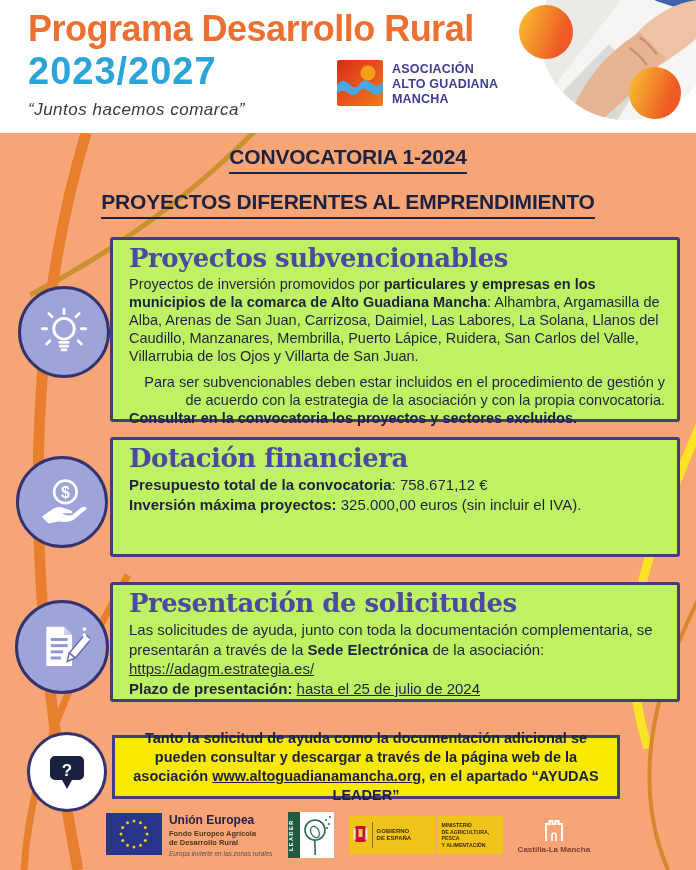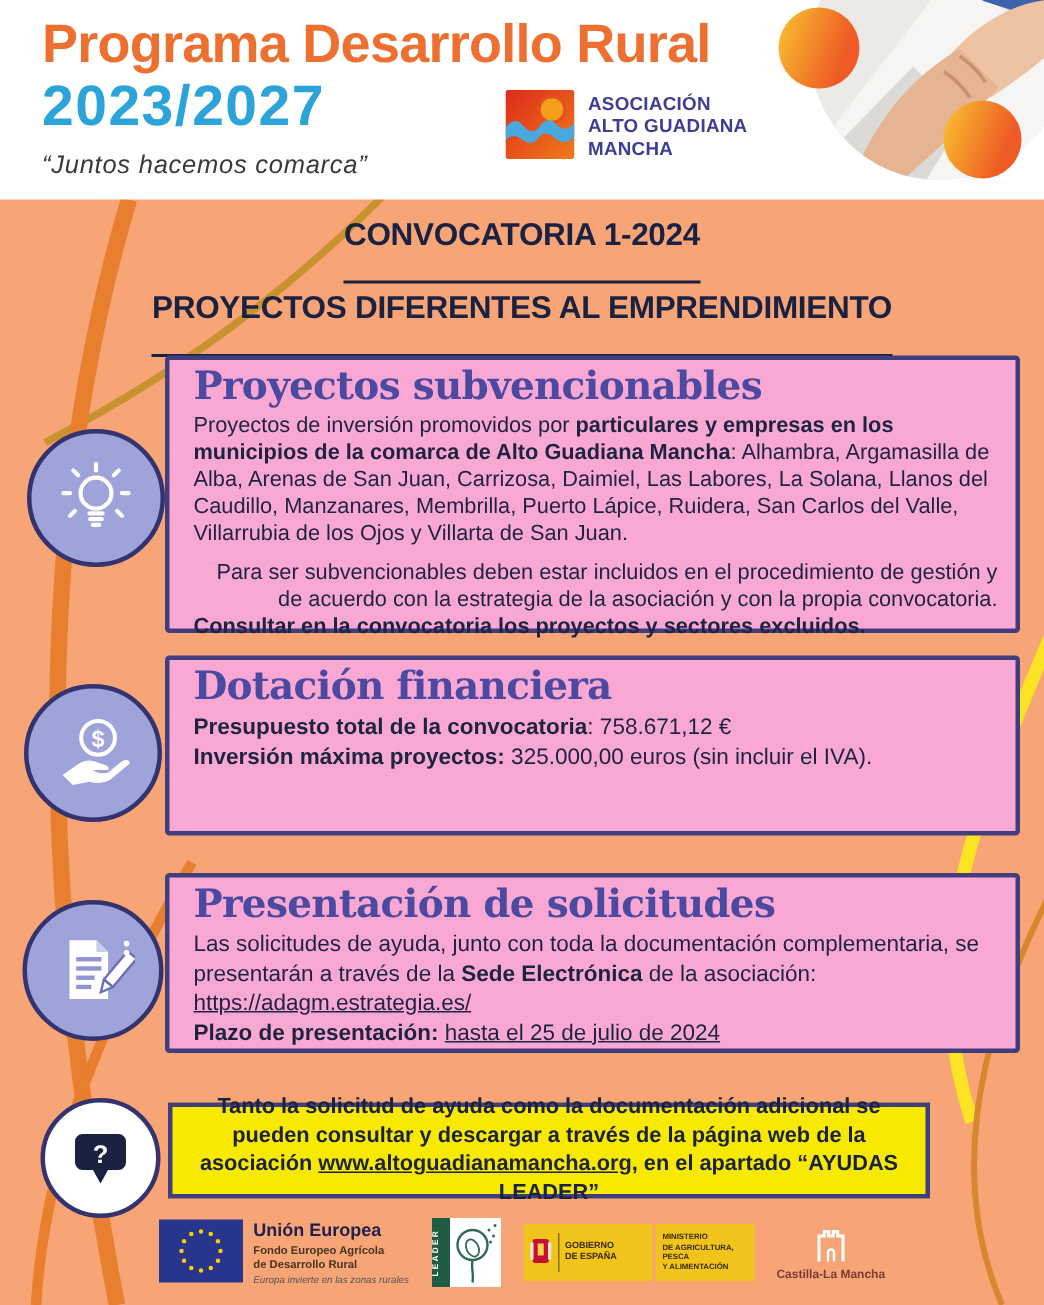--- a/index.html
+++ b/index.html
@@ -17,23 +17,23 @@
   .tagline { font-size:17px; font-style:italic; color:#3a3a3a; margin-top:7px; letter-spacing:0.5px; }
   .org-logo { position:absolute; left:337px; top:60px; display:flex; gap:9px; align-items:flex-start; }
   .org-text { font-weight:700; color:#3C3D96; font-size:12.5px; line-height:15px; letter-spacing:0.2px; padding-top:2px; }
   .photo { position:absolute; left:540px; top:-52px; width:172px; height:172px; border-radius:50%; overflow:hidden; background:#ECEAE7; z-index:3; }
   .dot { position:absolute; border-radius:50%; z-index:4; }
   .dot1 { left:519px; top:5px; width:54px; height:54px; background:linear-gradient(110deg,#F9C531,#EE5B24 75%); }
   .dot2 { left:629px; top:67px; width:52px; height:52px; background:linear-gradient(110deg,#F9C531,#EE5B24 75%); }
   
   .convocatoria { position:absolute; left:0; top:145px; width:696px; text-align:center; z-index:2;
     color:#1B2140; font-weight:800; font-size:21px; line-height:24px; letter-spacing:-0.2px; }
-  .convocatoria .line { display:inline-block; border-bottom:2.5px solid #1B2140; padding-bottom:18px; margin-bottom:5px; }
-  
-  .card { position:absolute; left:110px; width:570px; box-sizing:border-box; background:#f9a8d4;
+  .convocatoria .line { display:inline-block; border-bottom:2.5px solid #1B2140; padding-bottom:3px; margin-bottom:16px; }
+  
+  .card { position:absolute; left:110px; width:570px; box-sizing:border-box; background:#bef264;
     border:3px solid #423D7D; border-radius:3px; z-index:2; padding:3px 12px 0 16px; }
   .card h2 { margin:0 0 1px 0; font-family:"DejaVu Serif", serif; font-weight:800; color:#4C4AA0; font-size:26px; line-height:31px; letter-spacing:-0.5px; }
   .card .body { font-size:14.5px; color:#1E2340; line-height:18px; }
   .card1 { top:237px; height:185px; }
   .card2 { top:437px; height:120px; }
   .card3 { top:582px; height:120px; }
   .card .body p { margin:0; }
   .card .body .sp { margin-top:8px;text-align:right; }
   .b { font-weight:700; }
   .lnk { color:#1E2340; text-decoration:underline; }

